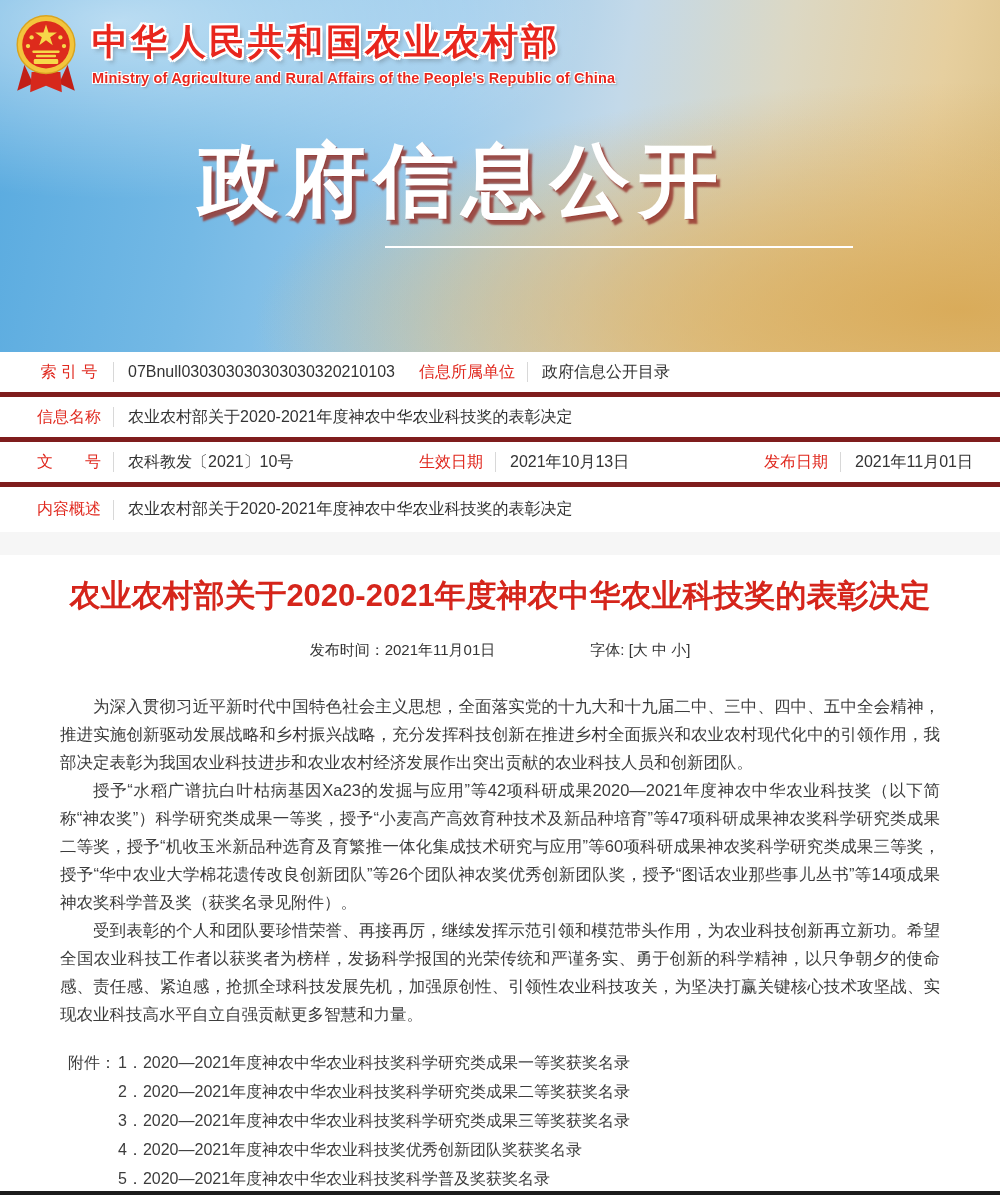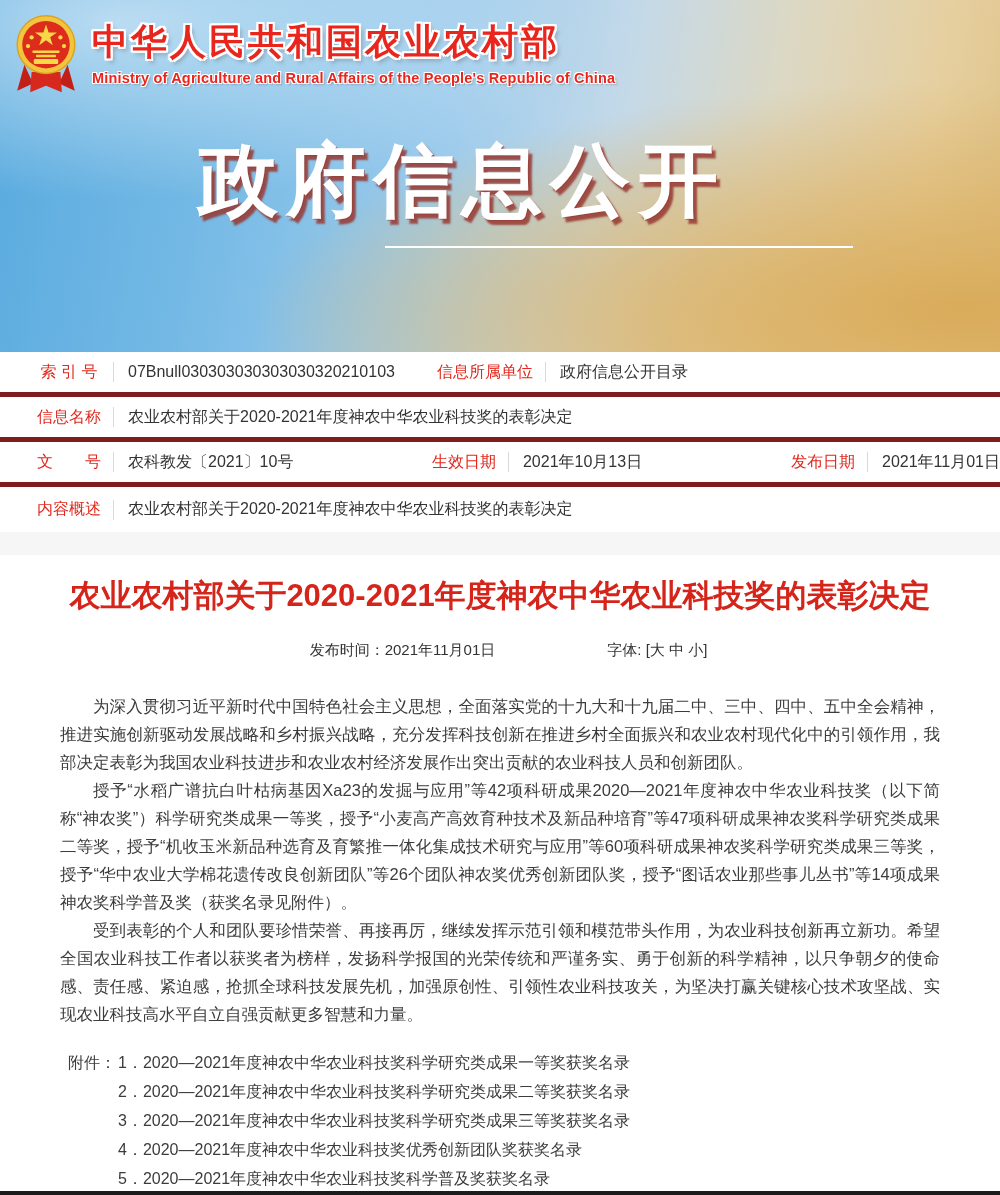--- a/index.html
+++ b/index.html
@@ -66,21 +66,21 @@
     border-bottom: 5px solid #7f1d1d;
     font-size: 16px;
     white-space: nowrap;
   }
   .meta-row:last-child { border-bottom: none; }
   .m-label {
     color: #e0281e;
     width: 88px; margin-left: 25px; flex-shrink: 0;
     text-align: center;
   }
-  .m-label.inline { width: auto; margin-left: 18px; padding: 0 12px 0 0; }
+  .m-label.inline { width: auto; margin-left: 0; padding: 0 12px 0 0; }
   .m-div { width: 1px; height: 20px; background: #d8d8d8; flex-shrink: 0; }
   .m-value { color: #333; padding-left: 14px; }
   .m-value.w-fix1 { width: 305px; }
   .m-value.w-fix2 { width: 240px; }
   .m-gap { width: 28px; flex-shrink: 0; }
 
   .grey-sep { height: 23px; background: #f6f6f6; }
 
   
   .article { padding: 0 60px; }
@@ -88,21 +88,21 @@
     margin: 20px 0 0;
     color: #d5251b;
     font-size: 31px; font-weight: bold;
     text-align: center; line-height: 42px;
   }
   .art-meta {
     display: flex; justify-content: center; gap: 95px;
     margin-top: 24px;
     font-size: 15px; color: #333;
   }
-  .art-meta .pair { white-space: nowrap; margin-left: 17px; }
+  .art-meta .pair { white-space: nowrap; }
   .font-controls { cursor: pointer; }
 
   .paragraphs {
     margin-top: 32px;
     font-size: 16.5px; line-height: 28px;
     color: #3c3c3c; text-align: justify;
   }
   .paragraphs p { margin: 0; text-indent: 2em; }
 
   .attachments { margin-top: 20px; font-size: 16px; color: #3c3c3c; }

